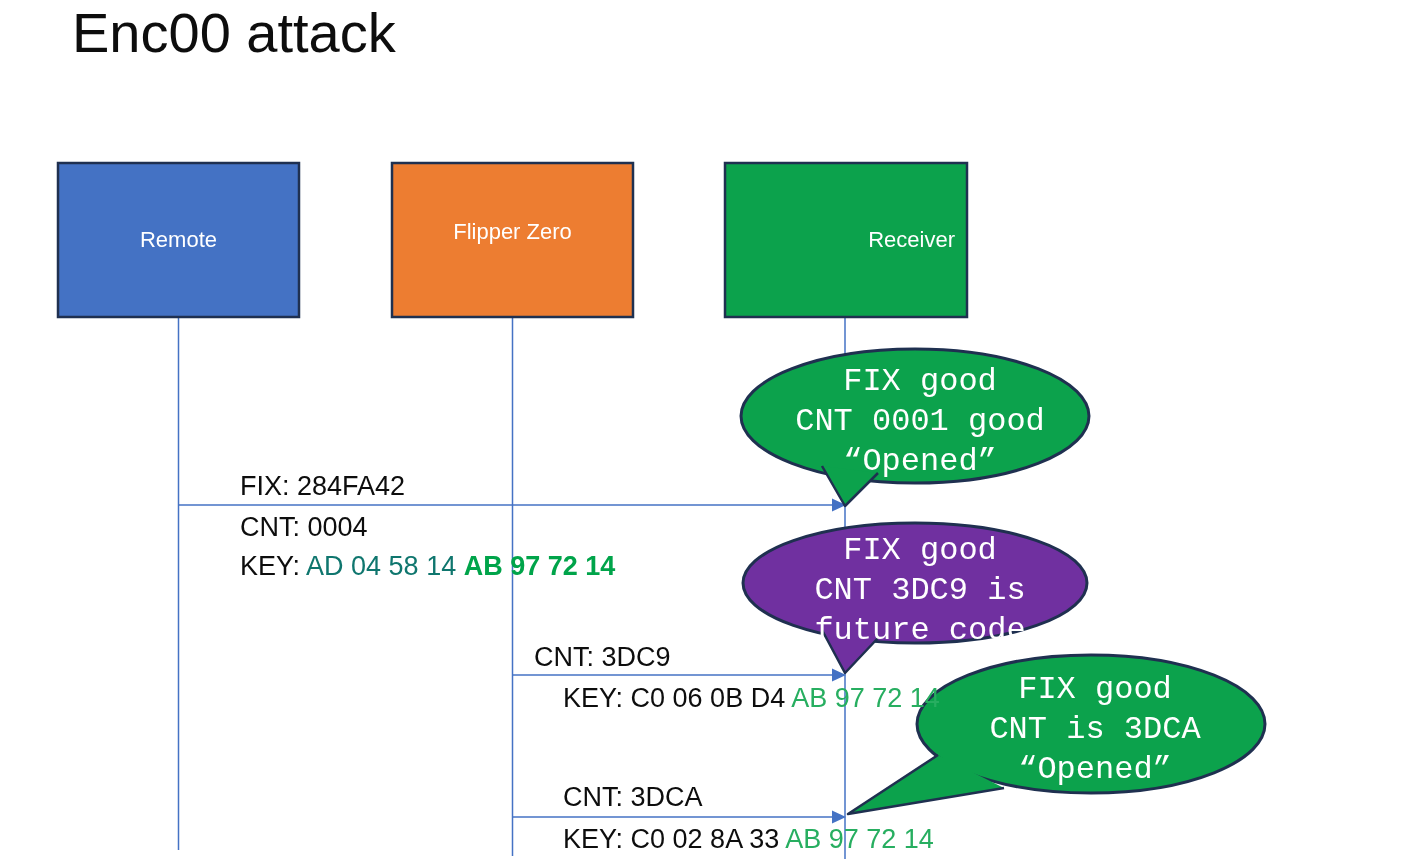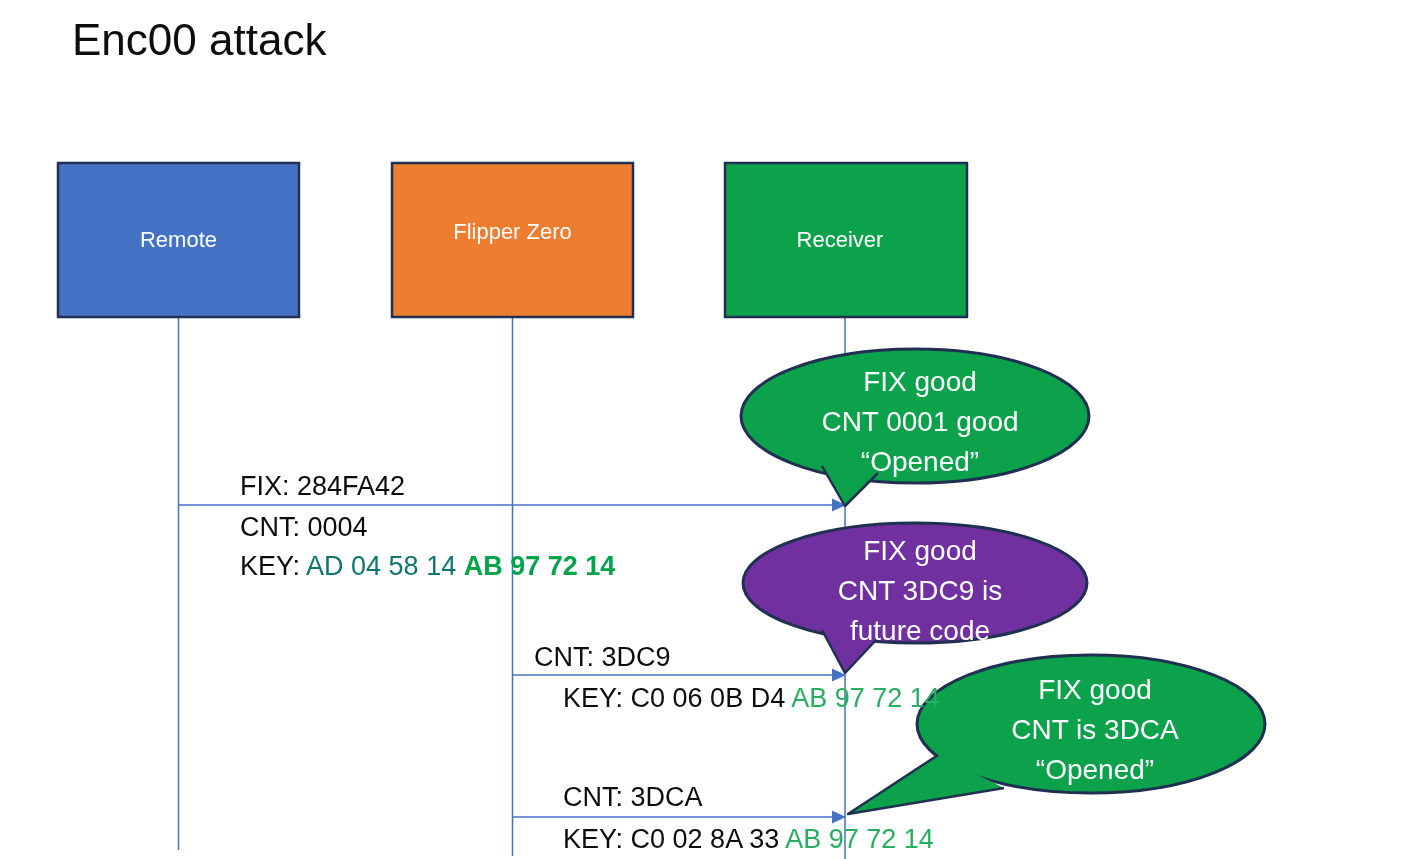--- a/index.html
+++ b/index.html
@@ -17,59 +17,60 @@
   }
   .svg-layer {
     position: absolute;
     left: 0; top: 0;
     width: 1408px;
     height: 859px;
   }
   .slide-title {
     position: absolute;
     left: 72px;
-    top: 15px;
-    font-size: 44px;
+    top: 0px;
+    font-size: 56px;
     font-weight: 300;
     color: #0d0d0d;
     letter-spacing: 0px;
     white-space: nowrap;
   }
   .actor-label {
     position: absolute;
     display: flex;
     align-items: center;
     justify-content: center;
     color: #ffffff;
     font-size: 22px;
     font-weight: 400;
     white-space: nowrap;
   }
   .lbl-remote  { left: 58px;  top: 163px; width: 241px; height: 154px; }
   .lbl-flipper { left: 392px; top: 163px; width: 241px; height: 137px; }
-  .lbl-receiver{ left: 725px; top: 163px; width: 230px; height: 154px; }
+  .lbl-receiver{ left: 725px; top: 163px; width: 230px; height: 154px; justify-content: flex-end; }
 
   .msg-line {
     position: absolute;
     font-size: 27px;
     line-height: 30px;
     color: #0d0d0d;
     white-space: nowrap;
     margin-left: 46px;
   }
   .msg-line .hex-bold { font-weight: 700; }
 
   .callout-text {
     position: absolute;
     width: 330px;
     text-align: center;
     color: #ffffff;
-    font-size: 28px;
+    font-size: 32px;
     line-height: 40px;
     white-space: nowrap;
+    font-family: Liberation Mono, monospace;
   }
 </style>
 </head>
 <body>
 
 <div class="canvas">
 
   <div class="slide-title">Enc00 attack</div>
 
   <svg class="svg-layer" width="1408" height="859" viewBox="0 0 1408 859" xmlns="http://www.w3.org/2000/svg">

